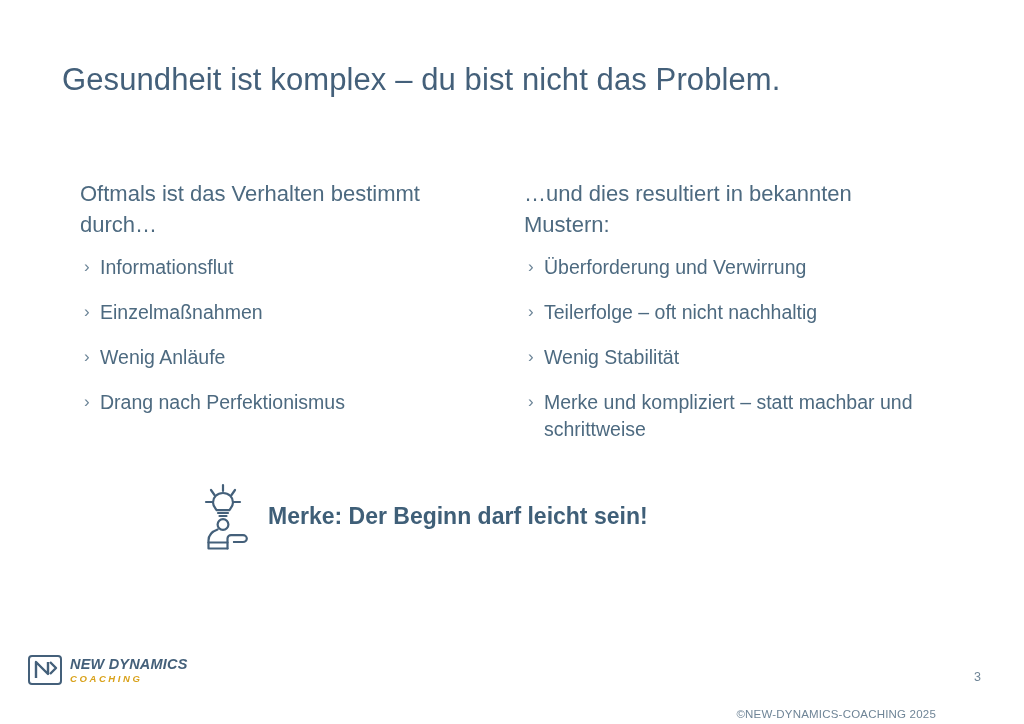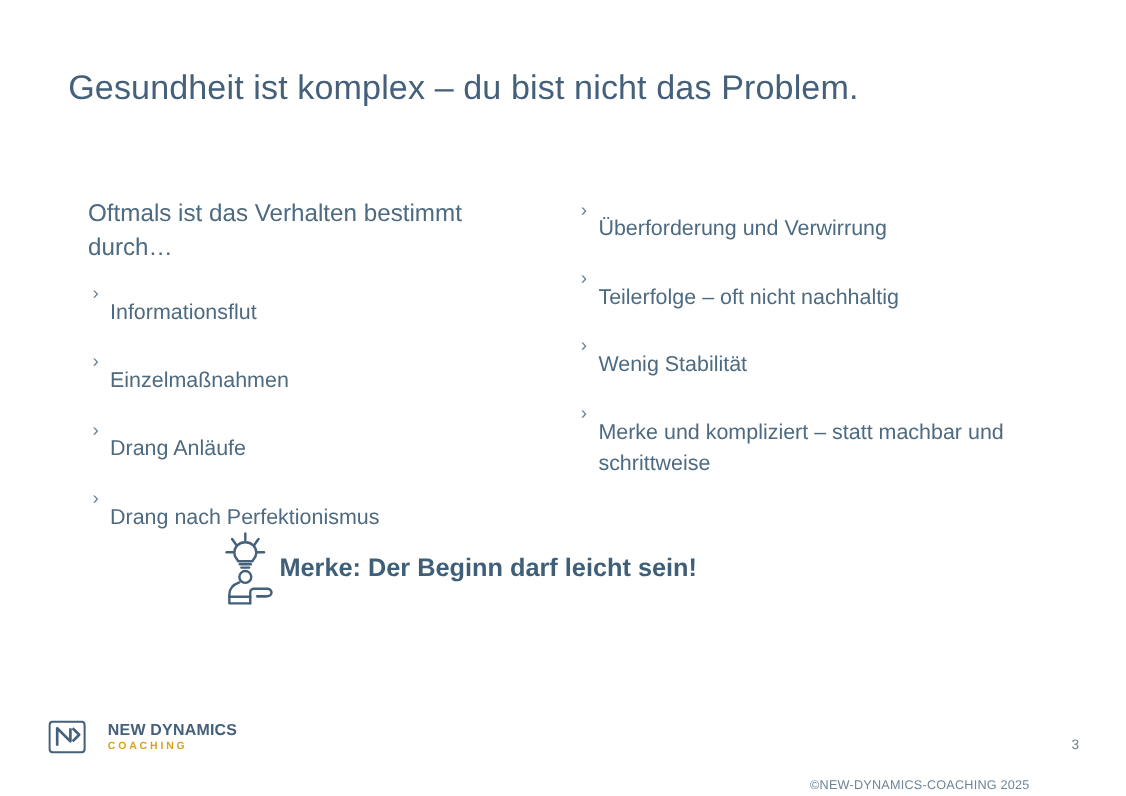--- a/index.html
+++ b/index.html
@@ -64,53 +64,54 @@
   .bullets li .chev {
     flex: 0 0 auto;
     width: 20px;
     color: #6b8497;
     font-size: 17px;
     line-height: 1.5;
     padding-left: 4px;
   }
   .bullets li .btxt {
     flex: 1 1 auto;
-    margin-top: 17px;
   }
   .col-left .bullets li { margin-bottom: 17px; }
   .col-right .bullets li { margin-bottom: 17px; }
 
   .merke-row {
     position: absolute;
     left: 196px;
     top: 480px;
     display: flex;
     align-items: center;
+    gap: 14px;
   }
   .merke-icon {
     width: 58px;
     height: 72px;
     flex: 0 0 auto;
     position: relative;
     top: 2px;
   }
   .merke-text {
     font-size: 23px;
     font-weight: bold;
     color: #3f5f78;
     white-space: nowrap;
   }
 
   .footer-logo {
     position: absolute;
-    left: 44px;
+    left: 28px;
     top: 655px;
     display: flex;
     align-items: center;
-    gap: 20px;
+    gap: 8px;
+    font-style: italic;
   }
   .logo-mark {
     width: 34px;
     height: 30px;
     flex: 0 0 auto;
   }
   .logo-words {
     display: flex;
     flex-direction: column;
     line-height: 1;
@@ -160,30 +161,31 @@
         <li>
           <span class="chev">›</span>
           <span class="btxt">Informationsflut</span>
         </li>
         <li>
           <span class="chev">›</span>
           <span class="btxt">Einzelmaßnahmen</span>
         </li>
         <li>
           <span class="chev">›</span>
-          <span class="btxt">Drang Anläufe</span>
+          <span class="btxt">Wenig Anläufe</span>
         </li>
         <li>
           <span class="chev">›</span>
           <span class="btxt">Drang nach Perfektionismus</span>
         </li>
       </ul>
     </div>
 
     <div class="col col-right">
+      <p class="col-heading">…und dies resultiert in bekannten Mustern:</p>
       <ul class="bullets">
         <li>
           <span class="chev">›</span>
           <span class="btxt">Überforderung und Verwirrung</span>
         </li>
         <li>
           <span class="chev">›</span>
           <span class="btxt">Teilerfolge – oft nicht nachhaltig</span>
         </li>
         <li>

